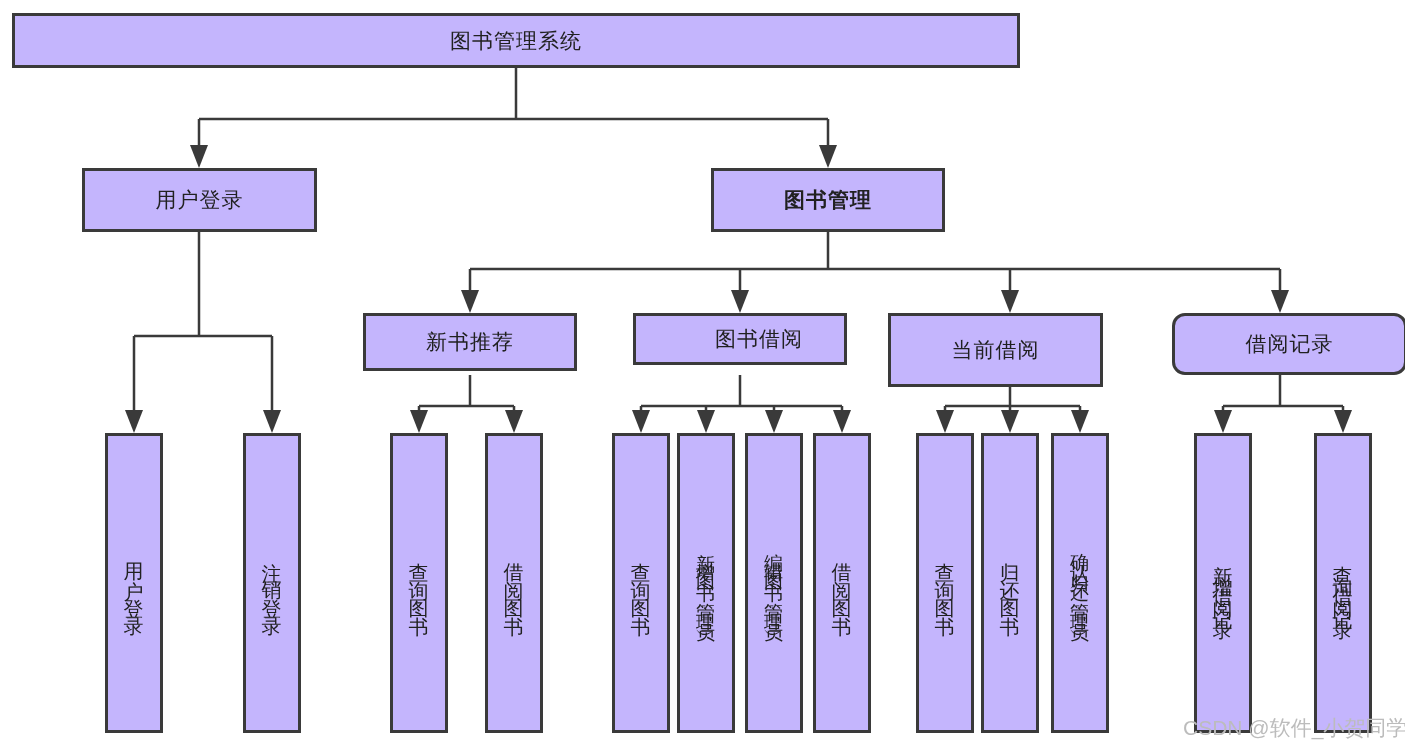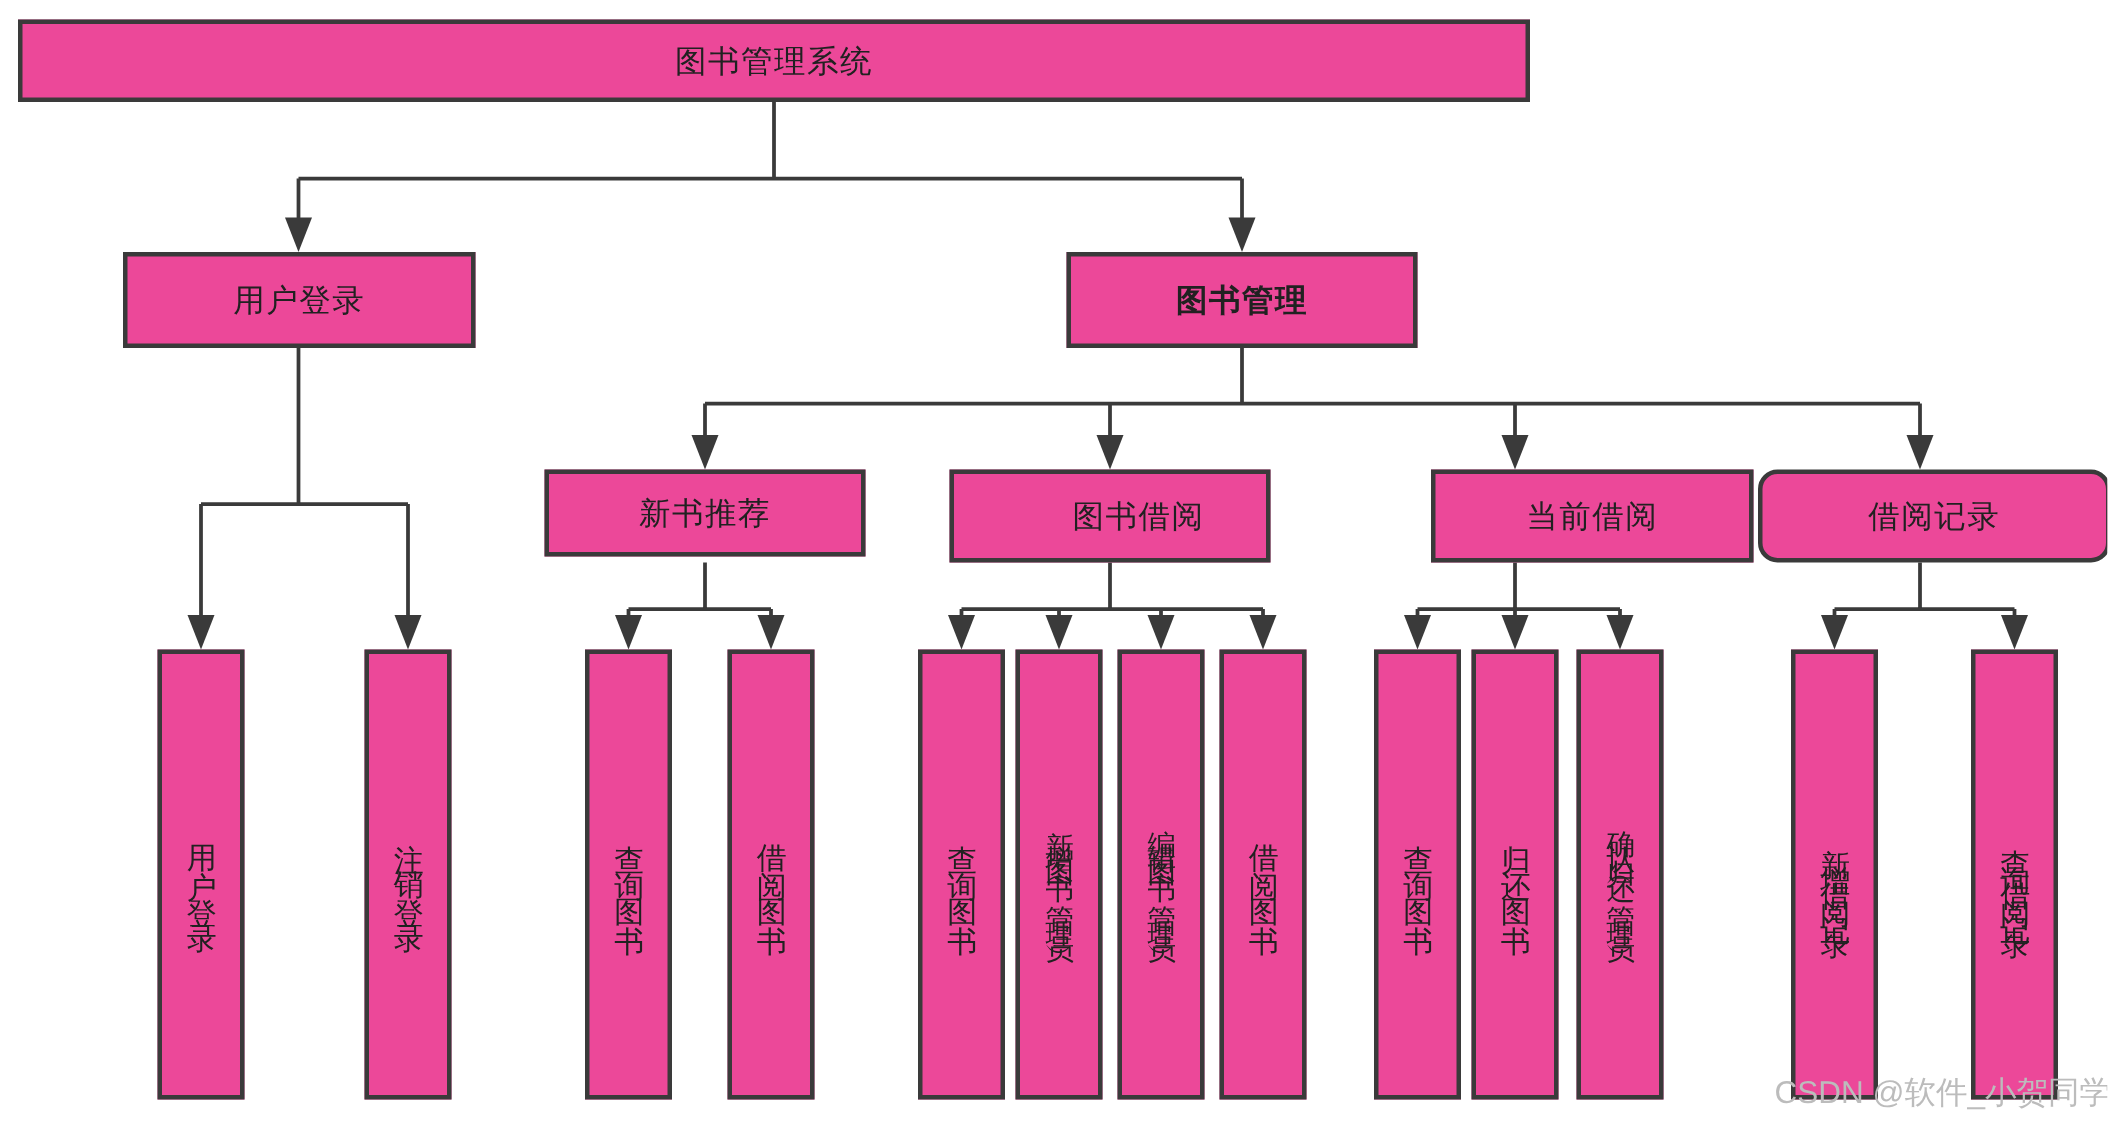--- a/index.html
+++ b/index.html
@@ -8,21 +8,21 @@
     width:1405px;height:747px;
     background:#ffffff;
     font-family:"Liberation Sans","DejaVu Sans",sans-serif;
     overflow:hidden;
   }
   #connectors{position:absolute;left:0;top:0;z-index:1;}
   .node{
     position:absolute;
     box-sizing:border-box;
     border:3px solid #3a3a3a;
-    background:#ec4899;
+    background:#c4b5fd;
     display:flex;align-items:center;justify-content:center;
     color:#212121;
     z-index:2;
   }
   .hnode{font-size:21px;letter-spacing:1px;}
   .leaf .vtext{
     writing-mode:vertical-rl;
     text-orientation:mixed;
     font-size:20px;
     color:#212121;
@@ -83,24 +83,24 @@
   <div class="node hnode" style="left:82px;top:168px;width:235px;height:64px;">
     <span>用户登录</span>
   </div>
   <div class="node hnode" style="left:711px;top:168px;width:234px;height:64px;font-weight:bold;">
     <span>图书管理</span>
   </div>
 
   <div class="node hnode" style="left:363px;top:313px;width:214px;height:58px;">
     <span>新书推荐</span>
   </div>
-  <div class="node hnode" style="left:633px;top:313px;width:214px;height:62px;padding-left:38px;">
+  <div class="node hnode" style="left:633px;top:313px;width:214px;height:52px;padding-left:38px;">
     <span>图书借阅</span>
   </div>
-  <div class="node hnode" style="left:954px;top:313px;width:215px;height:62px;">
+  <div class="node hnode" style="left:888px;top:313px;width:215px;height:74px;">
     <span>当前借阅</span>
   </div>
   <div class="node hnode" style="left:1172px;top:313px;width:235px;height:62px;border-radius:13px;">
     <span>借阅记录</span>
   </div>
 
   <div class="node leaf" style="left:105px;top:433px;width:58px;height:300px;">
     <span class="vtext short">用户登录</span>
   </div>
   <div class="node leaf" style="left:243px;top:433px;width:58px;height:300px;">

